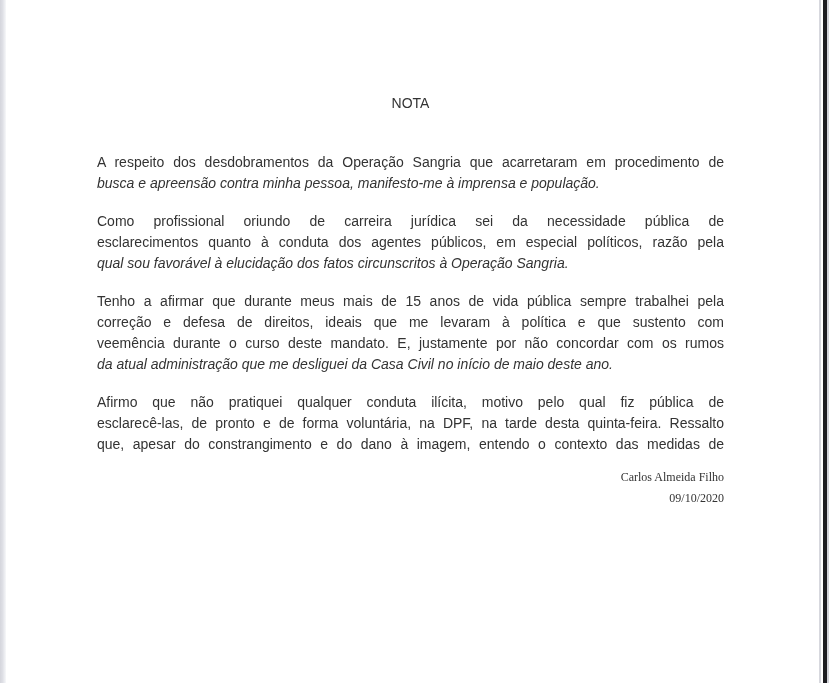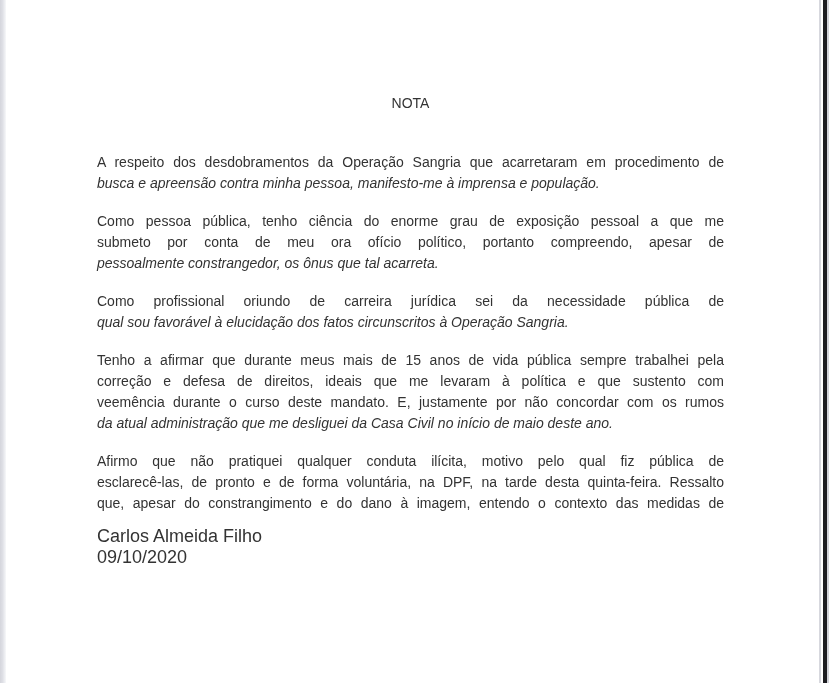--- a/index.html
+++ b/index.html
@@ -42,23 +42,24 @@
     text-align: justify;
     text-align-last: justify;
   }
   .line.last {
     text-align: left;
     text-align-last: left;
     font-style: italic;
   }
   .signature {
     margin-top: 12px;
-    text-align: left;
-    font-size: 18px;
+    text-align: right;
+    font-size: 12px;
     line-height: 21px;
+    font-family: Liberation Serif, serif;
   }
   
   .edge-left {
     position: absolute;
     left: 0;
     top: 0;
     width: 6px;
     height: 683px;
     background: linear-gradient(to right, #d4d5dc 0%, #dfe0e6 45%, #f7f8fa 100%);
   }
@@ -92,26 +93,22 @@
 
 <div class="page">
   <div class="doc-title">NOTA</div>
 
   <div id="paragraphs">
       <div class="para">
         <div class="line">A respeito dos desdobramentos da Operação Sangria que acarretaram em procedimento de</div>
         <div class="line last">busca e apreensão contra minha pessoa, manifesto-me à imprensa e população.</div>
       </div>
       <div class="para">
-        <div class="line">Como pessoa pública, tenho ciência do enorme grau de exposição pessoal a que me</div>
-        <div class="line">submeto por conta de meu ora ofício político, portanto compreendo, apesar de</div>
-        <div class="line last">pessoalmente constrangedor, os ônus que tal acarreta.</div>
-      </div>
-      <div class="para">
         <div class="line">Como profissional oriundo de carreira jurídica sei da necessidade pública de</div>
+        <div class="line">esclarecimentos quanto à conduta dos agentes públicos, em especial políticos, razão pela</div>
         <div class="line last">qual sou favorável à elucidação dos fatos circunscritos à Operação Sangria.</div>
       </div>
       <div class="para">
         <div class="line">Tenho a afirmar que durante meus mais de 15 anos de vida pública sempre trabalhei pela</div>
         <div class="line">correção e defesa de direitos, ideais que me levaram à política e que sustento com</div>
         <div class="line">veemência durante o curso deste mandato. E, justamente por não concordar com os rumos</div>
         <div class="line last">da atual administração que me desliguei da Casa Civil no início de maio deste ano.</div>
       </div>
       <div class="para">
         <div class="line">Afirmo que não pratiquei qualquer conduta ilícita, motivo pelo qual fiz pública de</div>

